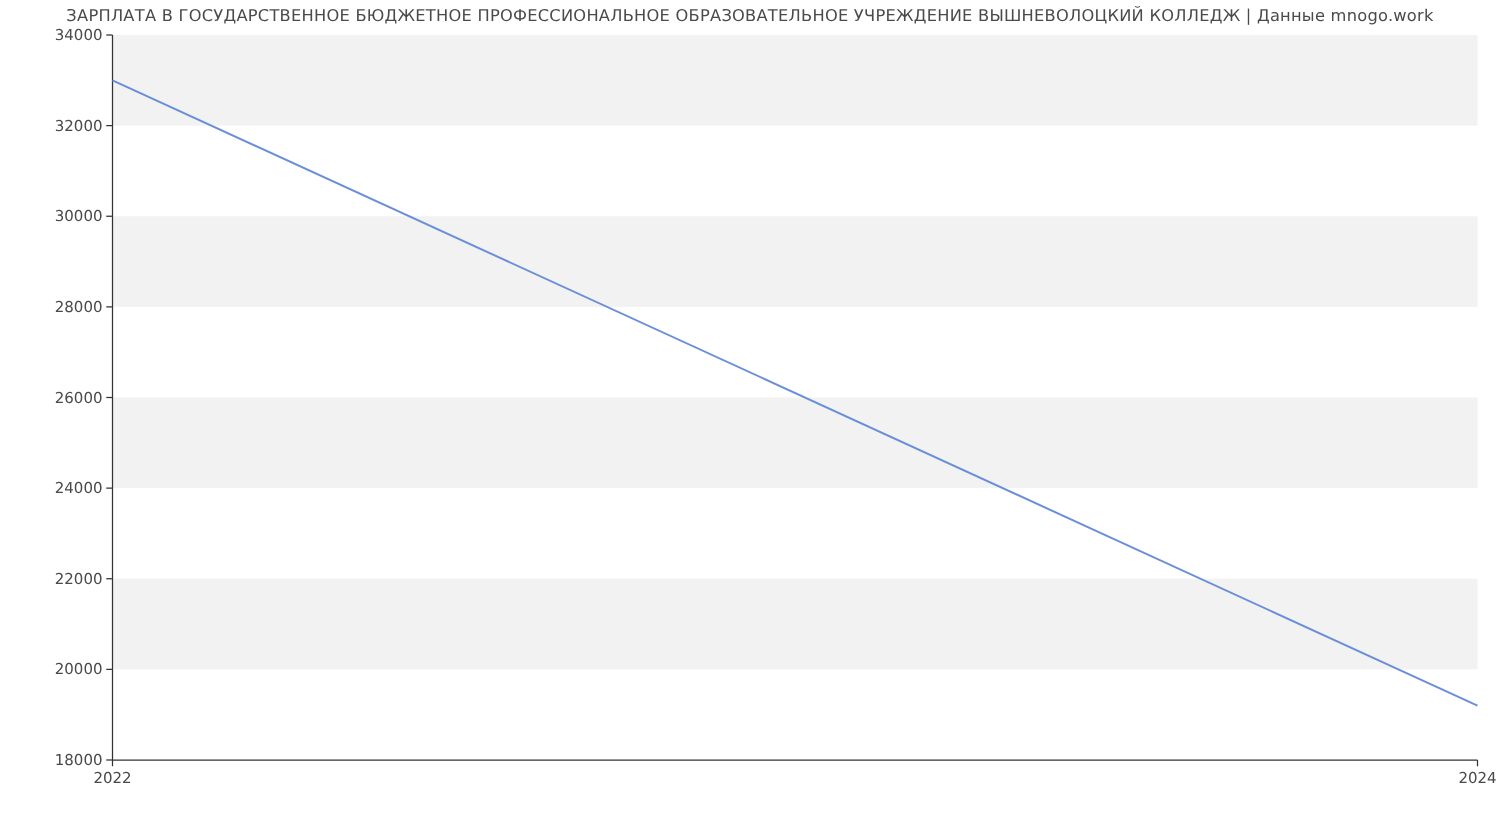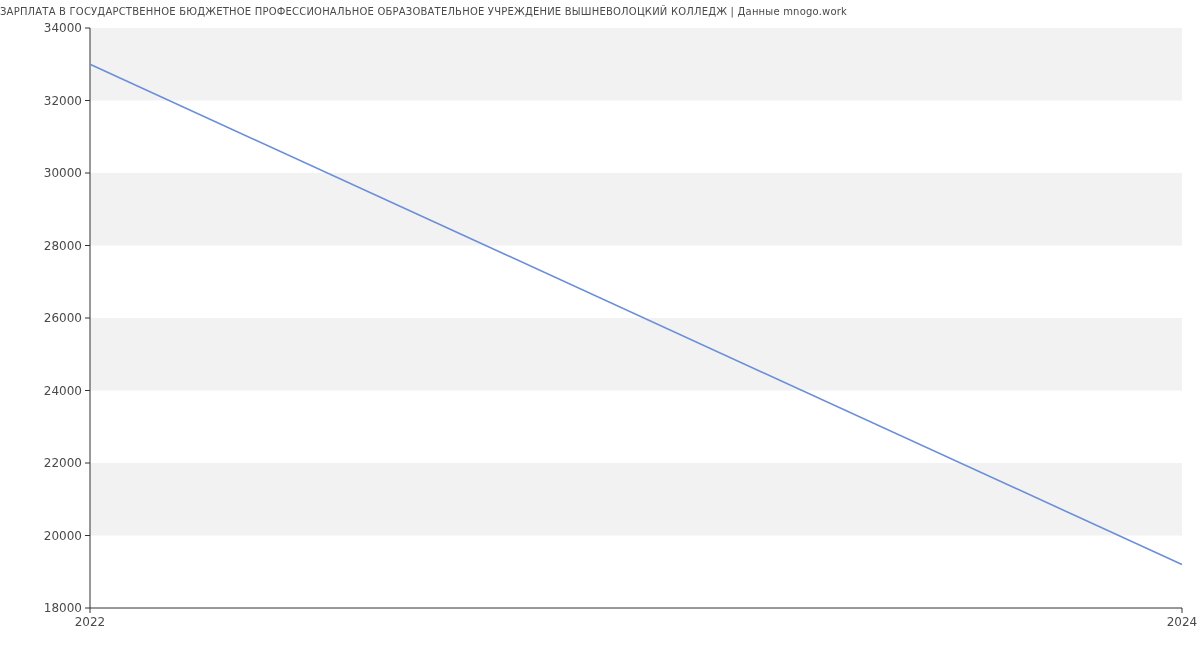--- a/index.html
+++ b/index.html
@@ -13,21 +13,22 @@
   .chart-wrap {
     position: relative;
     width: 1200px;
     height: 650px;
   }
   .title {
     position: absolute;
     top: 6px;
     left: 0;
     width: 1200px;
-    font-size: 10px;
+    text-align: center;
+    font-size: 13px;
     color: #4a4a4a;
     letter-spacing: 0.2px;
   }
   svg {
     display: block;
   }
   .band {
     fill: #f2f2f2;
   }
   .axis-line {

